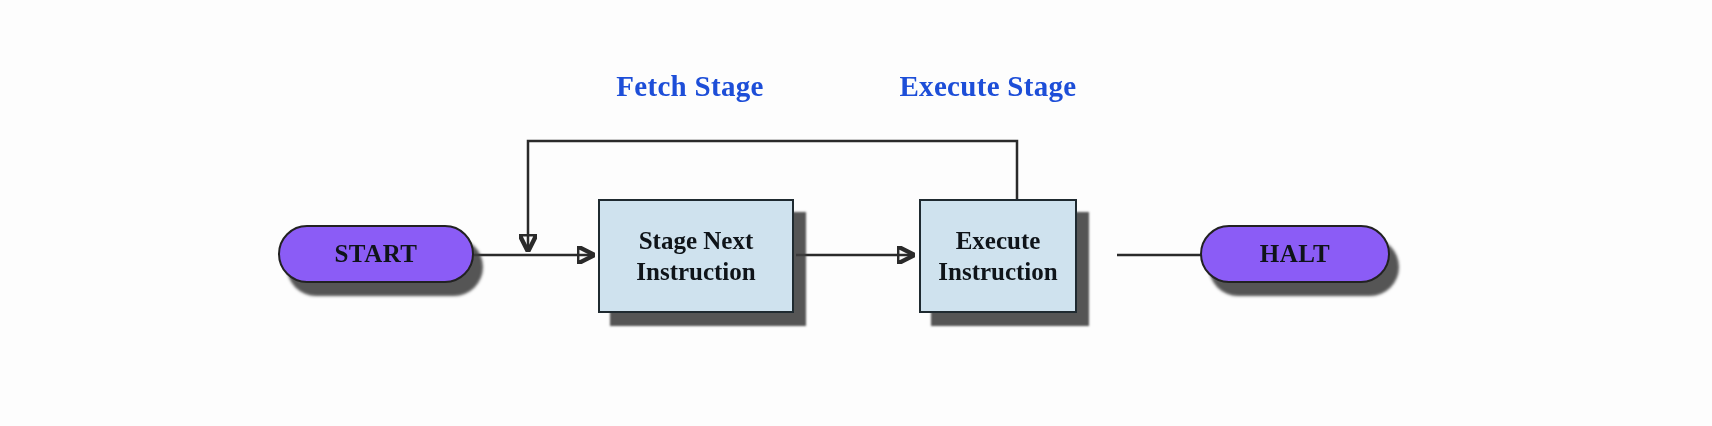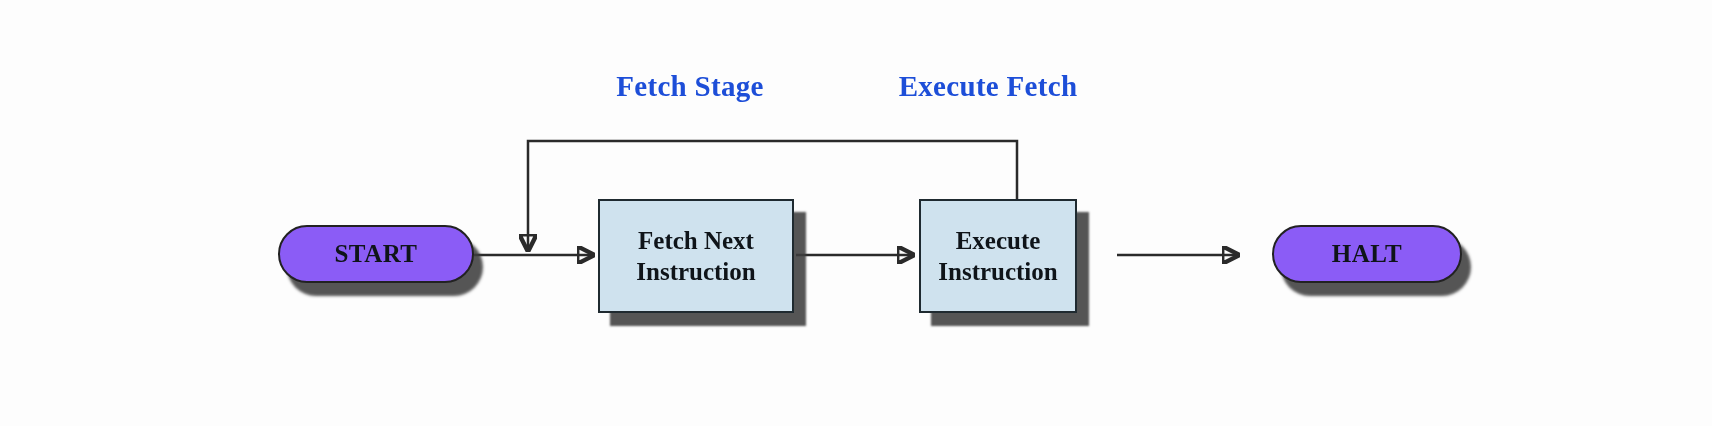--- a/index.html
+++ b/index.html
@@ -57,21 +57,21 @@
     height: 58px;
     top: 225px;
     background: #8b5cf6;
     border: 2.5px solid #222222;
     border-radius: 29px;
     box-shadow: 9px 13px 3px rgba(62,62,62,0.88);
     font-size: 25px;
     letter-spacing: 0.5px;
   }
   .terminator.start { left: 278px; }
-  .terminator.halt  { left: 1272px; width: 190px; align-items: center; }
+  .terminator.halt  { left: 1200px; width: 190px; align-items: center; }
 
   .process {
     width: 196px;
     height: 114px;
     top: 199px;
     background: #cfe2ee;
     border: 2.5px solid #1f2a30;
     box-shadow: 12px 13px 2px rgba(62,62,62,0.88);
     font-size: 25px;
     line-height: 1.26;
@@ -81,21 +81,21 @@
 
   .node .line { display: block; }
 </style>
 </head>
 <body>
 
 <div class="canvas">
 
   <div class="stage-label fetch">Fetch Stage</div>
 
-  <div class="stage-label execute">Execute Fetch</div>
+  <div class="stage-label execute">Execute Stage</div>
 
   <svg class="connector-layer" width="1712" height="426" viewBox="0 0 1712 426" aria-hidden="true">
     <defs>
       <marker id="arrowhead" viewBox="0 0 10 10" refX="9" refY="5" markerWidth="7" markerHeight="7" orient="auto-start-reverse">
         <path d="M0,0 L10,5 L0,10 z" fill="#1d1d1d" stroke="none"></path>
       </marker>
     </defs>
 
     <line x1="474" y1="255" x2="593" y2="255" marker-end="url(#arrowhead)"></line>
 
@@ -104,21 +104,21 @@
     <line x1="796" y1="255" x2="913" y2="255" marker-end="url(#arrowhead)"></line>
 
     <line x1="1117" y1="255" x2="1238" y2="255" marker-end="url(#arrowhead)"></line>
   </svg>
 
   <div class="node terminator start">
     <span class="line">START</span>
   </div>
 
   <div class="node process fetch">
-    <span class="line">Fetch Next</span>
+    <span class="line">Stage Next</span>
     <span class="line">Instruction</span>
   </div>
 
   <div class="node process execute">
     <span class="line">Execute</span>
     <span class="line">Instruction</span>
   </div>
 
   <div class="node terminator halt">
     <span class="line">HALT</span>

